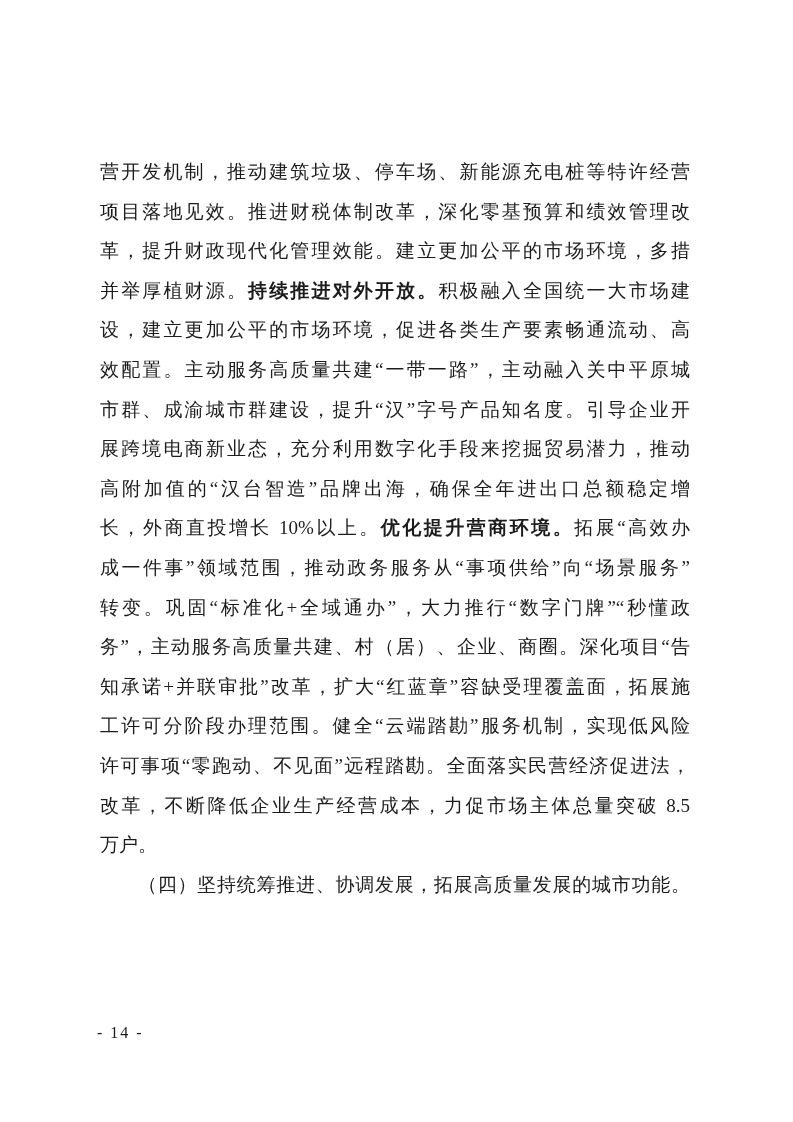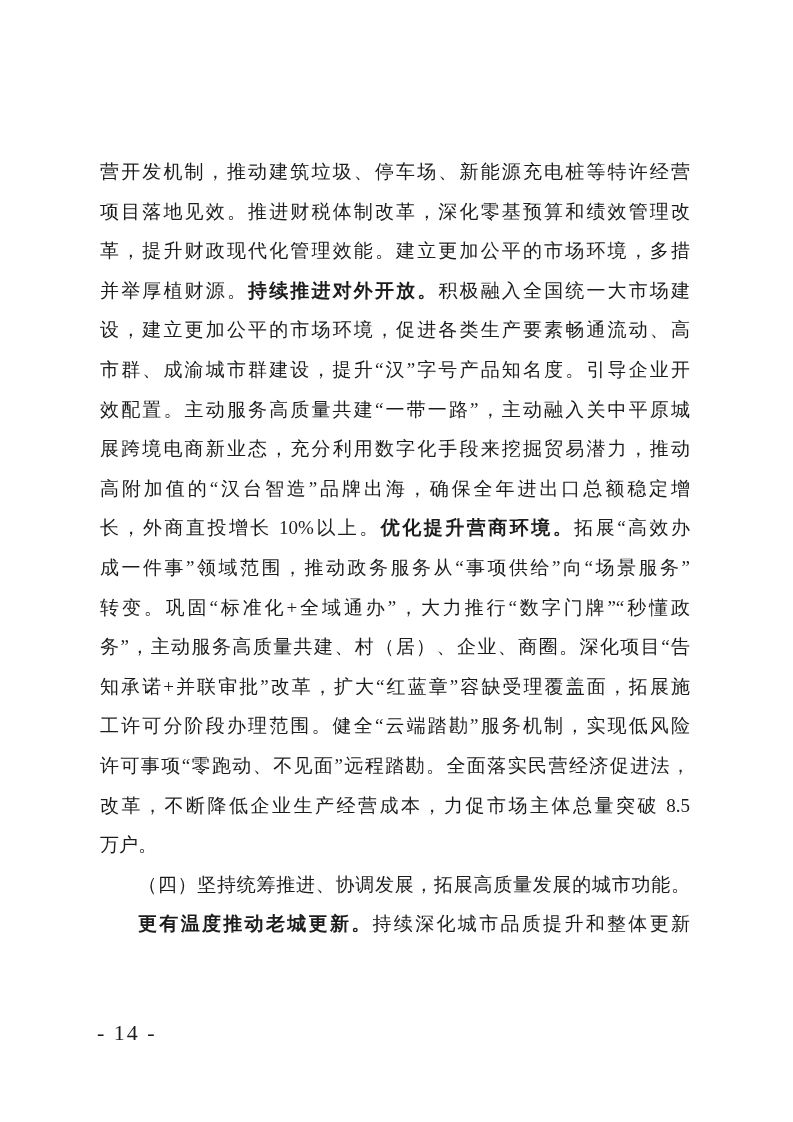--- a/index.html
+++ b/index.html
@@ -42,46 +42,45 @@
   .line.indent {
     text-indent: 38px;
   }
   .run.bold {
     font-weight: 700;
   }
   .footer-page-number {
     position: absolute;
     left: 97px;
     top: 1021px;
-    font-size: 22px;
+    font-size: 16px;
     line-height: 24px;
     letter-spacing: 2px;
     color: var(--text-color);
   }
 </style>
 </head>
 <body>
 
 <div class="page">
   <div class="text-block">
       <div class="line"><span class="run">营开发机制，推动建筑垃圾、停车场、新能源充电桩等特许经营</span></div>
       <div class="line"><span class="run">项目落地见效。推进财税体制改革，深化零基预算和绩效管理改</span></div>
       <div class="line"><span class="run">革，提升财政现代化管理效能。建立更加公平的市场环境，多措</span></div>
       <div class="line"><span class="run">并举厚植财源。</span><span class="run bold">持续推进对外开放。</span><span class="run">积极融入全国统一大市场建</span></div>
       <div class="line"><span class="run">设，建立更加公平的市场环境，促进各类生产要素畅通流动、高</span></div>
+      <div class="line"><span class="run">效配置。主动服务高质量共建“一带一路”，主动融入关中平原城</span></div>
       <div class="line"><span class="run">市群、成渝城市群建设，提升“汉”字号产品知名度。引导企业开</span></div>
-      <div class="line"><span class="run">效配置。主动服务高质量共建“一带一路”，主动融入关中平原城</span></div>
       <div class="line"><span class="run">展跨境电商新业态，充分利用数字化手段来挖掘贸易潜力，推动</span></div>
       <div class="line"><span class="run">高附加值的“汉台智造”品牌出海，确保全年进出口总额稳定增</span></div>
       <div class="line"><span class="run">长，外商直投增长 10%以上。</span><span class="run bold">优化提升营商环境。</span><span class="run">拓展“高效办</span></div>
       <div class="line"><span class="run">成一件事”领域范围，推动政务服务从“事项供给”向“场景服务”</span></div>
       <div class="line"><span class="run">转变。巩固“标准化+全域通办”，大力推行“数字门牌”“秒懂政</span></div>
       <div class="line"><span class="run">务”，主动服务高质量共建、村（居）、企业、商圈。深化项目“告</span></div>
       <div class="line"><span class="run">知承诺+并联审批”改革，扩大“红蓝章”容缺受理覆盖面，拓展施</span></div>
       <div class="line"><span class="run">工许可分阶段办理范围。健全“云端踏勘”服务机制，实现低风险</span></div>
       <div class="line"><span class="run">许可事项“零跑动、不见面”远程踏勘。全面落实民营经济促进法，</span></div>
       <div class="line"><span class="run">改革，不断降低企业生产经营成本，力促市场主体总量突破 8.5</span></div>
       <div class="line left"><span class="run">万户。</span></div>
       <div class="line indent"><span class="run">（四）坚持统筹推进、协调发展，拓展高质量发展的城市功能。</span></div>
-      <div class="line indent"><span class="run bold">更有温度推动老城更新。</span><span class="run">持续深化城市品质提升和整体更新</span></div>
     </div>
   <div class="footer-page-number">- 14 -</div>
 </div>
 
 </body></html>

